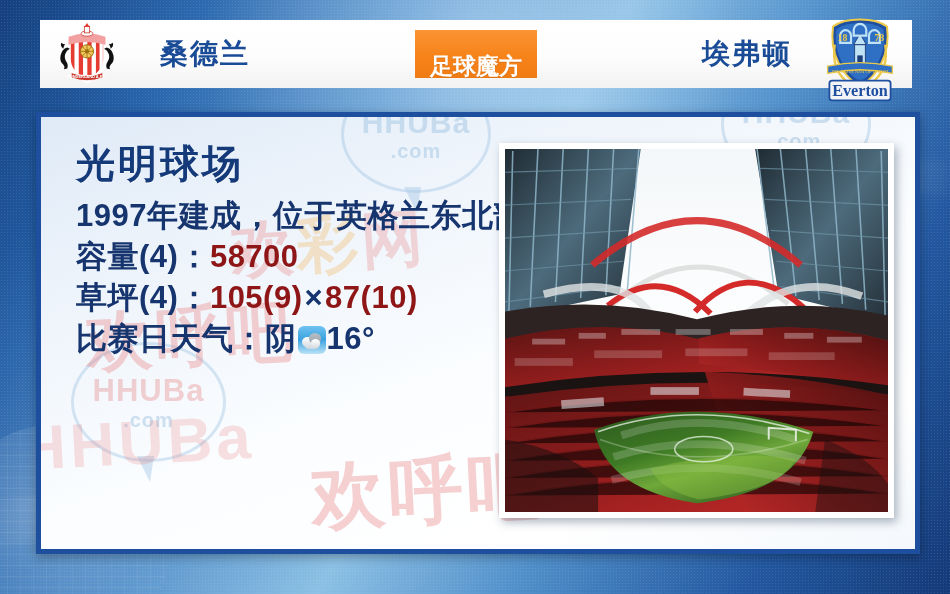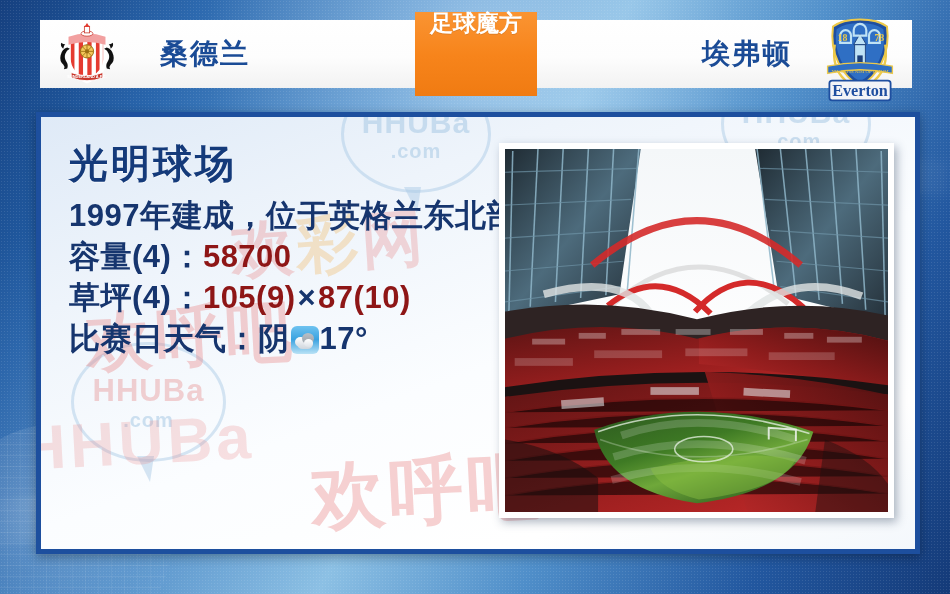--- a/index.html
+++ b/index.html
@@ -59,23 +59,23 @@
     z-index: 5;
   }
   .crest-slot { width: 120px; height: 68px; position: relative; flex: 0 0 120px; text-decoration: underline; }
   .team-name {
     font-size: 28px; font-weight: bold; color: #1a4b96;
     letter-spacing: 2px; white-space: nowrap;
   }
   .team-left { display: flex; align-items: center; flex: 1; }
   .team-right { display: flex; align-items: center; flex: 1; justify-content: flex-end; border-radius: 13px; }
   .center-logo {
-    flex: 0 0 122px; height: 84px;
+    flex: 0 0 122px; height: 48px;
     background: linear-gradient(180deg, #fa9432 0%, #f7841b 52%, #f07b12 100%);
-    display: flex; align-items: flex-start; justify-content: center;
+    display: flex; align-items: flex-end; justify-content: center;
   }
   .center-logo-text {
     color: #ffffff; font-size: 23px; font-weight: bold;
     letter-spacing: 0px; line-height: 1;
     text-shadow: 0 1px 0 rgba(0,0,0,.10);
   }
 
   
   .sunderland {
     position: absolute; left: 14px; top: 1px; width: 66px; height: 66px;
@@ -123,21 +123,21 @@
     transform: rotate(-3deg);
   }
   .wm-huancaiwang {
     font-size: 62px; font-weight: bold;
     letter-spacing: 3px;
     transform: rotate(-4deg);
   }
 
   
   .info {
-    position: absolute; left: 28px; top: 25px;
+    position: absolute; left: 35px; top: 25px;
     z-index: 3;
   }
   .stadium-title {
     font-size: 39px; font-weight: bold; color: #143a7a;
     letter-spacing: 3px; line-height: 1.15;
     margin-bottom: 8px;
     text-shadow: 0 1px 0 rgba(255,255,255,.6);
   }
   .info-line {
     font-size: 31px; font-weight: bold; color: #16356e;
@@ -318,21 +318,21 @@
       <div class="info-line">
         <span>容量(4)：</span><span class="hl">58700</span>
       </div>
 
       <div class="info-line">
         <span>草坪(4)：</span><span class="hl">105(9)</span><span class="times">×</span><span class="hl">87(10)</span>
       </div>
 
 
       <div class="info-line">
-        <span>比赛日天气：</span><span>阴</span><span class="weather-icon"><i class="c1"></i><i class="c2"></i><i class="c3"></i><i class="c4"></i></span><span>17°</span>
+        <span>比赛日天气：</span><span>阴</span><span class="weather-icon"><i class="c1"></i><i class="c2"></i><i class="c3"></i><i class="c4"></i></span><span>16°</span>
       </div>
     </div>
 
     <div class="photo-frame">
       <svg class="photo" viewBox="0 0 395 375" preserveAspectRatio="none">
         <defs>
           <linearGradient id="sky" x1="0" y1="0" x2="0" y2="1">
             <stop offset="0%" stop-color="#f4f7f9"></stop>
             <stop offset="60%" stop-color="#ffffff"></stop>
             <stop offset="100%" stop-color="#eef1f2"></stop>

